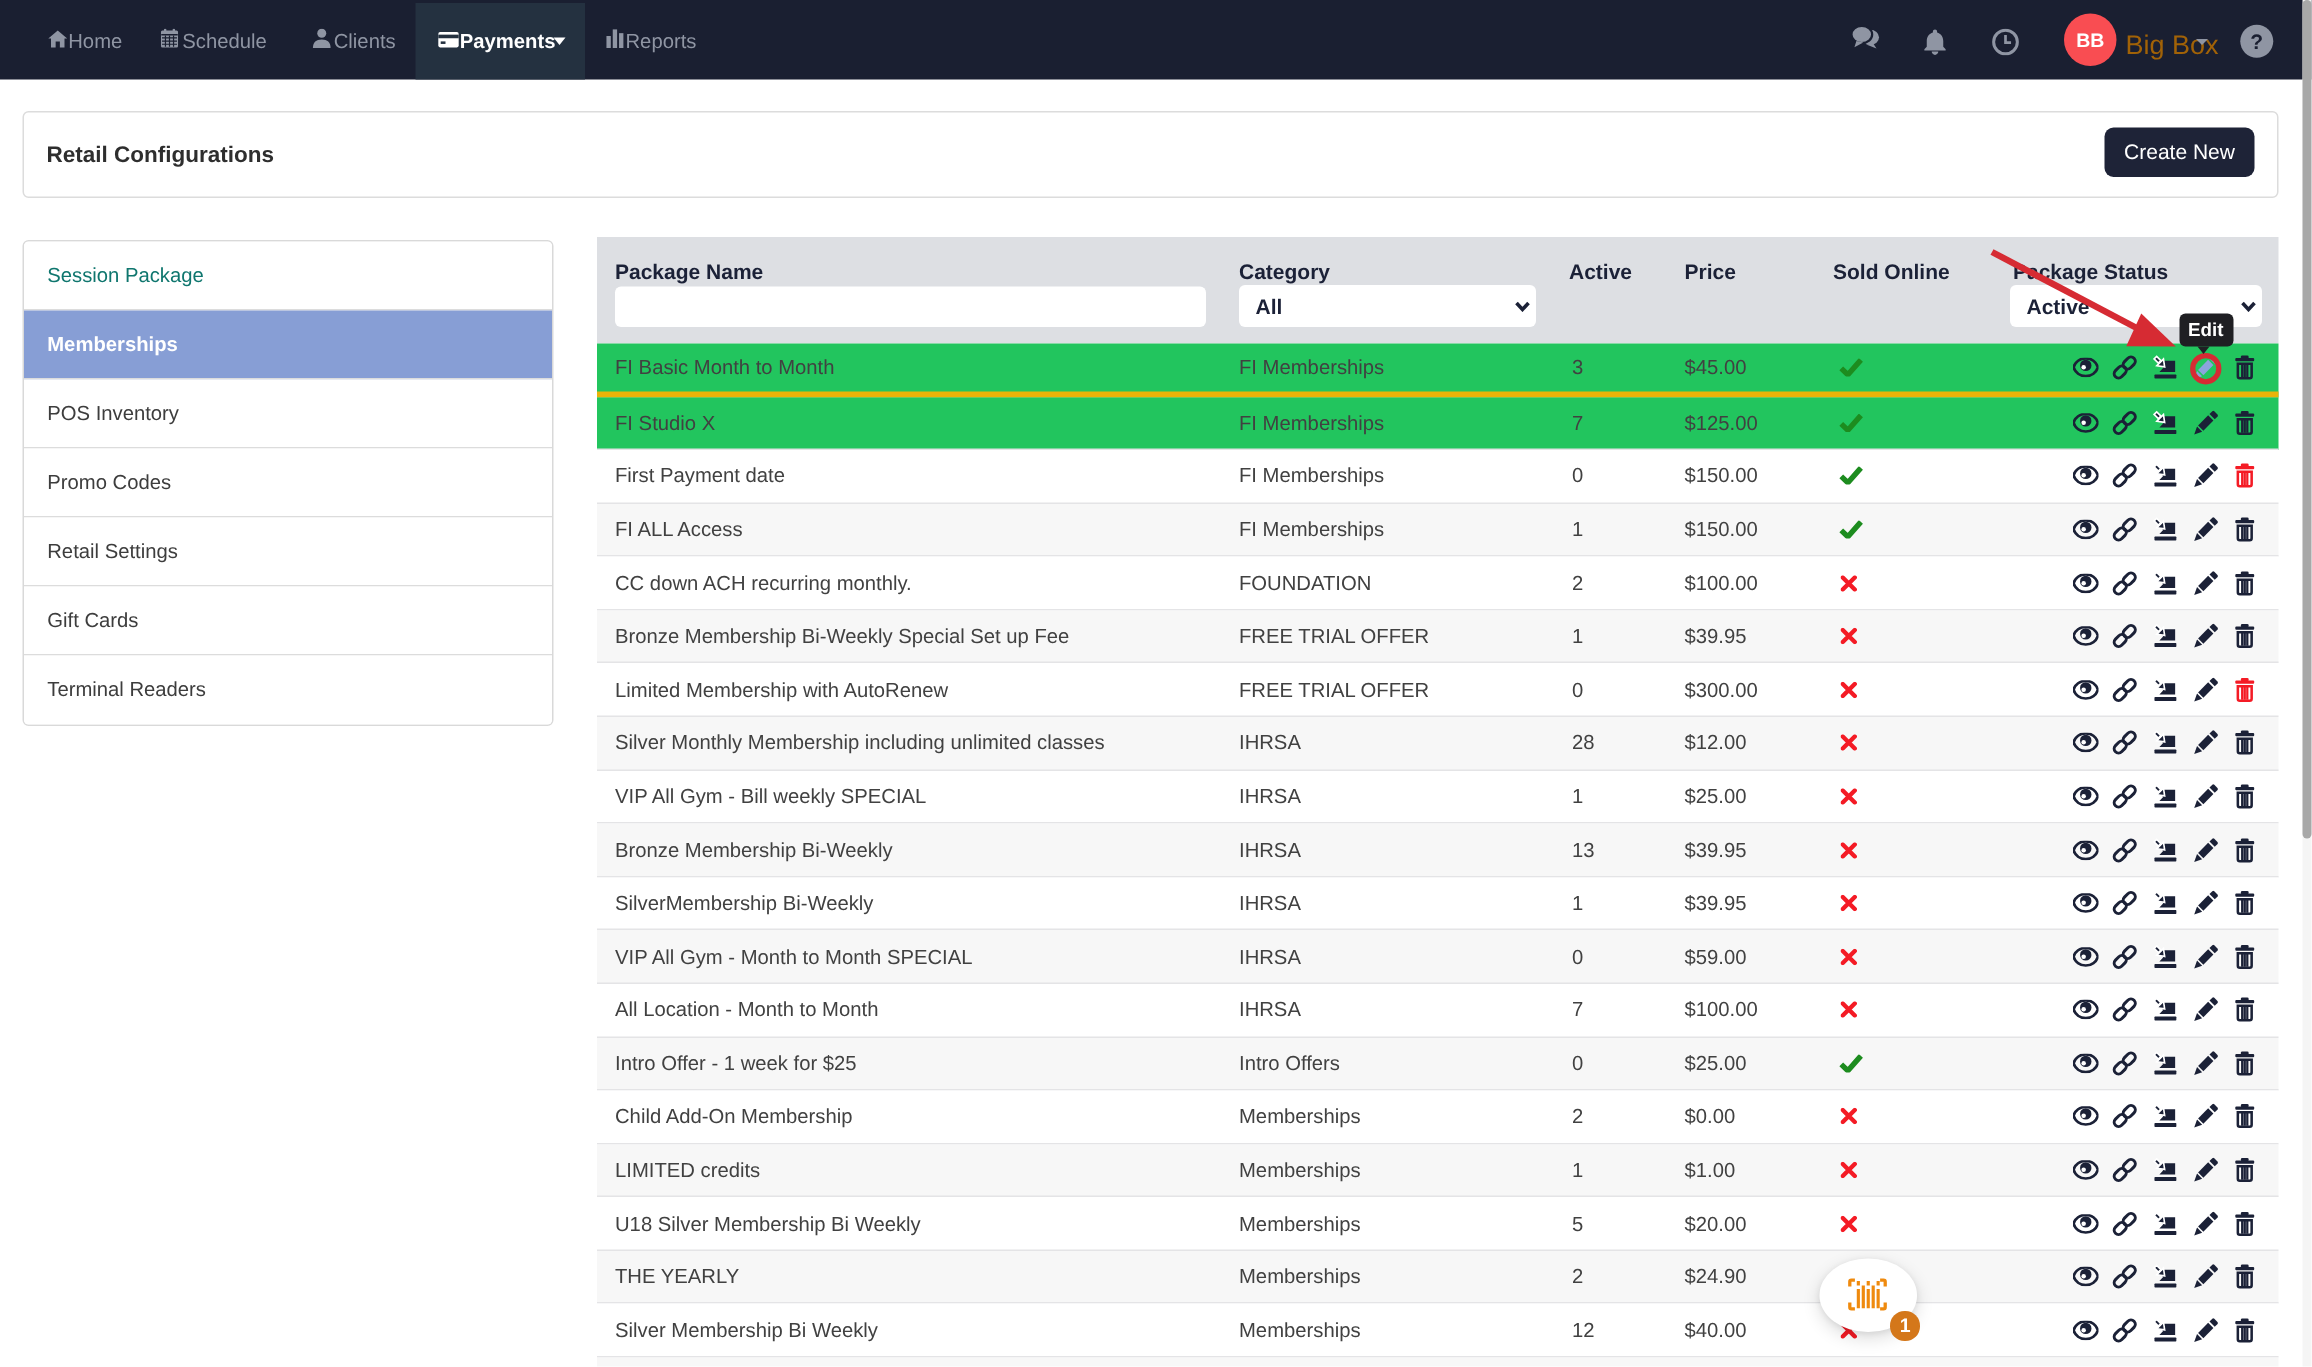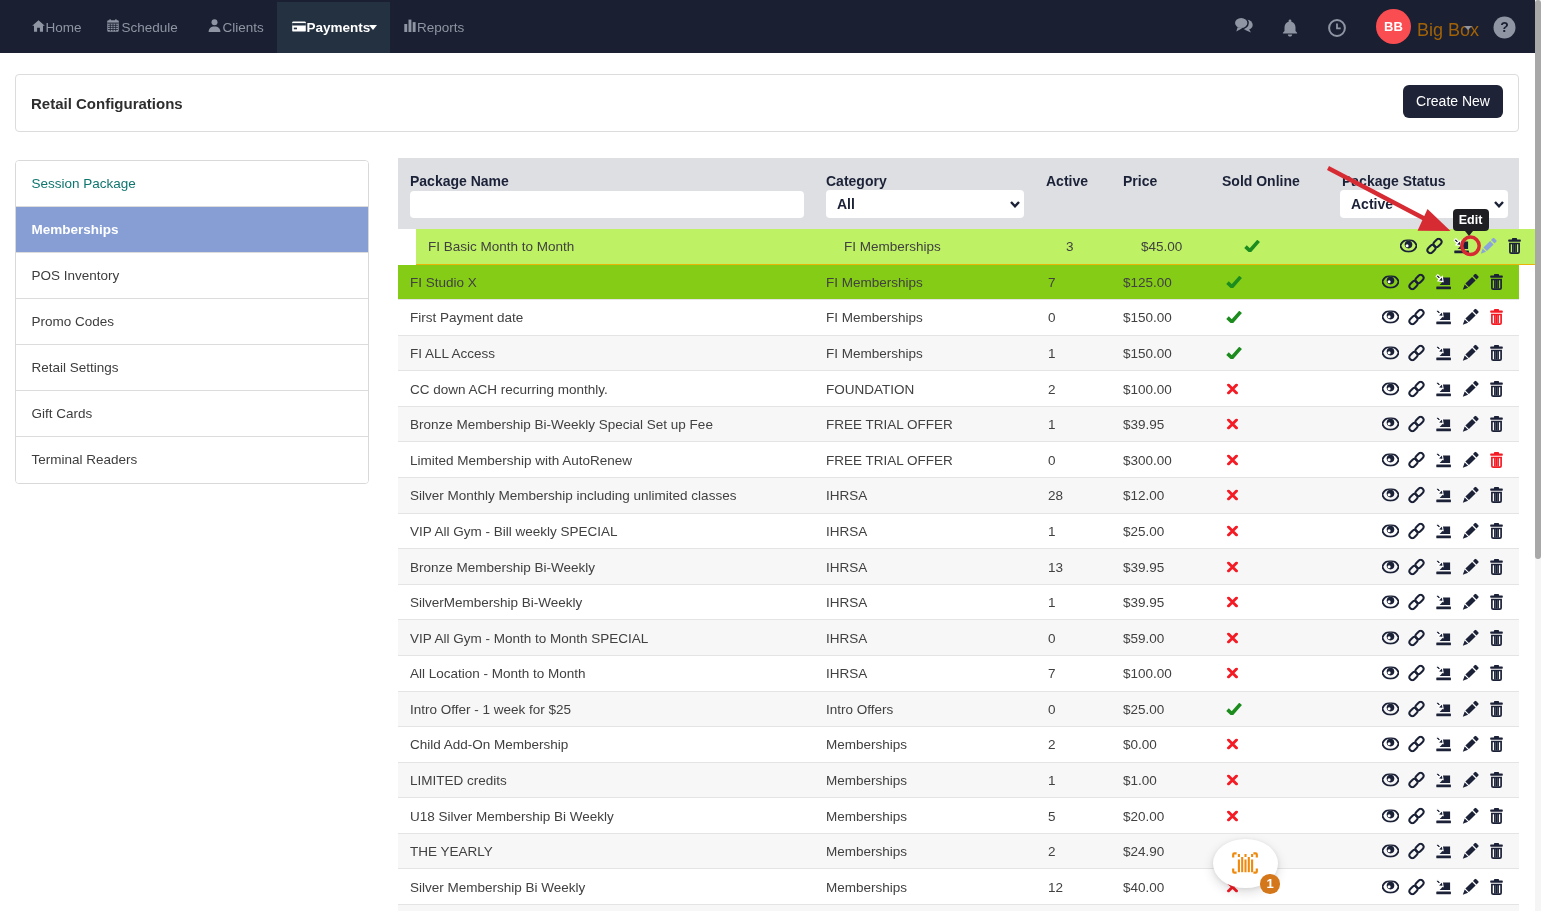--- a/index.html
+++ b/index.html
@@ -92,21 +92,21 @@
   <div style="position:absolute;left:648px;top:15px;font-size:14px;font-weight:bold;color:#1b2137;">Active</div>
   <div style="position:absolute;left:725px;top:15px;font-size:14px;font-weight:bold;color:#1b2137;">Price</div>
   <div style="position:absolute;left:824px;top:15px;font-size:14px;font-weight:bold;color:#1b2137;">Sold Online</div>
   <div style="position:absolute;left:944px;top:15px;font-size:14px;font-weight:bold;color:#1b2137;">Package Status</div>
   <div style="position:absolute;left:942px;top:32px;width:168px;height:28px;background:#fff;border-radius:4px;">
     <span style="position:absolute;left:11px;top:6px;font-size:14px;font-weight:bold;color:#1b2137;">Active</span>
     <span style="position:absolute;right:4px;top:10.5px;line-height:0;"><svg width="10" height="7" viewBox="0 0 10 7">
           <path d="M1,1 L5,5.3 L9,1" fill="none" stroke="#1b2137" stroke-width="2.4"></path>
         </svg></span>
   </div>
-<div style="position:absolute;left:18px;top:71.00px;width:1121px;height:35.58px;background:#bef264;border-bottom:1px solid #eab308;box-sizing:border-box;">
+<div style="position:absolute;left:0;top:71.00px;width:1121px;height:35.58px;background:#22c55e;border-bottom:4px solid #eab308;box-sizing:border-box;">
 <span style="position:absolute;left:12px;top:50%;transform:translateY(-50%);">FI Basic Month to Month</span>
 <span style="position:absolute;left:428px;top:50%;transform:translateY(-50%);">FI Memberships</span>
 <span style="position:absolute;left:650px;top:50%;transform:translateY(-50%);">3</span>
 <span style="position:absolute;left:725px;top:50%;transform:translateY(-50%);">$45.00</span>
 <span style="position:absolute;left:828px;top:50%;transform:translateY(-50%);line-height:0;"><svg width="16" height="12" viewBox="0 0 16 12" style="vertical-align:middle">
 <path d="M1.5,6.6 L5.9,10.8 L14.6,0.9" fill="none" stroke="#1d8c1f" stroke-width="3.6"></path>
         </svg></span>
 <span style="position:absolute;left:983.5px;top:50%;transform:translateY(-50%);line-height:0;"><svg width="17" height="13" viewBox="0 0 17 13" style="vertical-align:middle">
 <path d="M8.5,0.4 C12.3,0.4 15.5,2.9 16.7,6.3 C15.5,9.7 12.3,12.2 8.5,12.2 C4.7,12.2 1.5,9.7 0.3,6.3 C1.5,2.9 4.7,0.4 8.5,0.4 Z" fill="none" stroke="#1b2137" stroke-width="1.9"></path>
 <circle cx="8.5" cy="5.1" r="3.8" fill="#1b2137"></circle>
@@ -129,21 +129,21 @@
 <path d="M11,2.5 L12.9,0.6 Q13.5,0.1 14.2,0.7 L16.3,2.8 Q16.9,3.5 16.4,4.1 L14.5,6 Z" fill="#8ba4dc"></path>
 <path d="M2.7,10.9 L6.1,14.3 L0.8,16.2 Z" fill="#8ba4dc"></path>
 </svg></span>
 <span style="position:absolute;left:1090.3px;top:50%;transform:translateY(-50%);line-height:0;"><svg width="17" height="17" viewBox="0 0 17 17" style="vertical-align:middle">
 <rect x="5.9" y="0.5" width="5.2" height="2.2" rx="0.9" fill="#1b2137"></rect>
 <rect x="2.2" y="2.1" width="12.6" height="2.2" rx="0.7" fill="#1b2137"></rect>
 <path d="M3.9,6 H13.1 V14.4 Q13.1,15.7 11.8,15.7 H5.2 Q3.9,15.7 3.9,14.4 Z" fill="none" stroke="#1b2137" stroke-width="1.7"></path>
 <path d="M6.8,6.5 V15 M8.5,6.5 V15 M10.2,6.5 V15" stroke="#1b2137" stroke-width="1.5"></path>
 </svg></span>
 </div>
-<div style="position:absolute;left:0;top:106.58px;width:1121px;height:35.58px;background:#84cc16;border-bottom:1px solid #e4e4e6;box-sizing:border-box;">
+<div style="position:absolute;left:0;top:106.58px;width:1121px;height:35.58px;background:#22c55e;border-bottom:1px solid #e4e4e6;box-sizing:border-box;">
 <span style="position:absolute;left:12px;top:50%;transform:translateY(-50%);">FI Studio X</span>
 <span style="position:absolute;left:428px;top:50%;transform:translateY(-50%);">FI Memberships</span>
 <span style="position:absolute;left:650px;top:50%;transform:translateY(-50%);">7</span>
 <span style="position:absolute;left:725px;top:50%;transform:translateY(-50%);">$125.00</span>
 <span style="position:absolute;left:828px;top:50%;transform:translateY(-50%);line-height:0;"><svg width="16" height="12" viewBox="0 0 16 12" style="vertical-align:middle">
 <path d="M1.5,6.6 L5.9,10.8 L14.6,0.9" fill="none" stroke="#1d8c1f" stroke-width="3.6"></path>
         </svg></span>
 <span style="position:absolute;left:983.5px;top:50%;transform:translateY(-50%);line-height:0;"><svg width="17" height="13" viewBox="0 0 17 13" style="vertical-align:middle">
 <path d="M8.5,0.4 C12.3,0.4 15.5,2.9 16.7,6.3 C15.5,9.7 12.3,12.2 8.5,12.2 C4.7,12.2 1.5,9.7 0.3,6.3 C1.5,2.9 4.7,0.4 8.5,0.4 Z" fill="none" stroke="#1b2137" stroke-width="1.9"></path>
 <circle cx="8.5" cy="5.1" r="3.8" fill="#1b2137"></circle>

